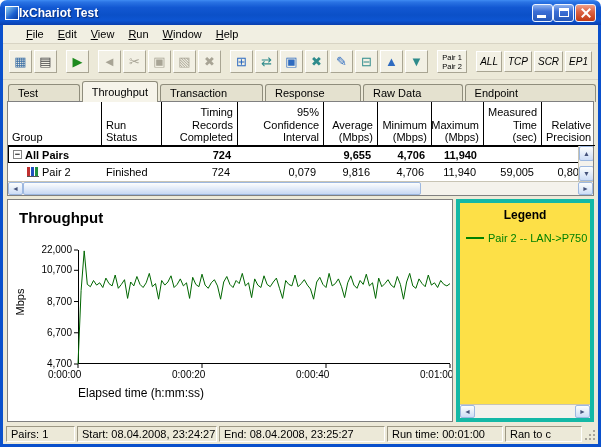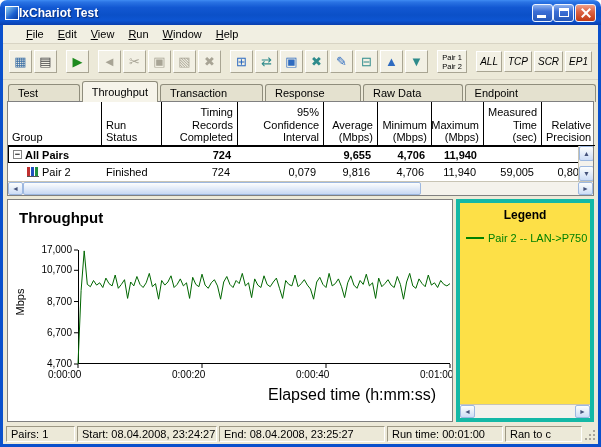--- a/index.html
+++ b/index.html
@@ -71,21 +71,21 @@
   .hscroll { height: 14px; flex: 0 0 14px; display: flex; background: #f4f2ec; border-top: 1px solid #c8c4b4; }
   .hscroll .sbtn { height: 13px; width: 15px; }
   .hthumb { width: 68%; background: linear-gradient(180deg,#fdfefd,#c7d8f4); border: 1px solid #9db8e0; border-radius: 2px; }
   .htrack { flex: 1; }
 
   
   .charts-row { flex: 1; display: flex; gap: 3px; margin: 3px 4px 2px 4px; min-height: 0; }
   .chart-panel { flex: 1; background: #fff; border: 1px solid #808080; position: relative; overflow: hidden; }
   .chart-title { position: absolute; left: 11px; top: 9px; font-size: 15px; font-weight: bold; }
   .ylab { position: absolute; left: -8px; top: 96px; width: 40px; text-align: center; transform: rotate(-90deg); font-size: 11px; }
-  .xlab { position: absolute; left: 56px; top: 186px; width: 372px; text-align: right; font-size: 16px; }
+  .xlab { position: absolute; left: 70px; top: 186px; width: 372px; text-align: left; font-size: 12px; }
   #plot-svg { position: absolute; left: 70px; top: 50px; overflow: visible; }
   .ytick { position: absolute; left: 2px; width: 62px; text-align: right; font-size: 10px; }
   .xtick { position: absolute; top: 169px; width: 60px; text-align: left; font-size: 10px; }
   .tick-layer { position: absolute; inset: 0; pointer-events: none; }
 
   .legend-panel { width: 138px; flex: 0 0 138px; background: #fde047; border: 4px solid #14b8a6; position: relative; overflow: hidden; }
   .legend-title { text-align: center; font-weight: bold; font-size: 12px; margin-top: 5px; }
   .legend-entry { display: flex; align-items: center; gap: 4px; margin: 10px 0 0 6px; }
   .legend-line { width: 18px; height: 2px; background: #008000; }
   .legend-label { font-size: 11px; white-space: nowrap; }
@@ -283,21 +283,21 @@
             <line x1="-4" y1="51.534246575342465" x2="0" y2="51.534246575342465" stroke="#000" stroke-width="1"></line>
             <line x1="-4" y1="82.76712328767124" x2="0" y2="82.76712328767124" stroke="#000" stroke-width="1"></line>
             <line x1="-4" y1="114" x2="0" y2="114" stroke="#000" stroke-width="1"></line>
             <line x1="0" y1="114" x2="0" y2="118" stroke="#000" stroke-width="1"></line>
             <line x1="124" y1="114" x2="124" y2="118" stroke="#000" stroke-width="1"></line>
             <line x1="248" y1="114" x2="248" y2="118" stroke="#000" stroke-width="1"></line>
             <line x1="372" y1="114" x2="372" y2="118" stroke="#000" stroke-width="1"></line>
             <polyline points="0.0,113.9 3.1,40.6 6.2,0.9 9.3,34.4 12.4,36.7 15.5,30.5 18.6,35.1 21.7,32.8 24.8,37.5 27.9,28.1 31.0,33.6 34.1,35.9 37.2,25.0 40.3,38.3 43.4,34.4 46.5,29.7 49.6,48.4 52.7,32.0 55.8,35.9 58.9,26.5 62.0,34.4 65.1,37.5 68.2,32.8 71.3,23.4 74.4,36.7 77.5,33.6 80.6,49.2 83.7,30.5 86.8,35.1 89.9,32.0 93.0,25.8 96.1,37.5 99.2,34.4 102.3,28.9 105.4,35.9 108.5,32.8 111.6,48.4 114.7,27.3 117.8,34.4 120.9,36.7 124.0,24.2 127.1,35.1 130.2,38.3 133.3,32.8 136.4,29.7 139.5,35.9 142.6,49.2 145.7,32.0 148.8,26.5 151.9,34.4 155.0,37.5 158.1,30.5 161.2,33.6 164.3,23.4 167.4,35.9 170.5,32.8 173.6,47.6 176.7,28.9 179.8,35.1 182.9,37.5 186.0,25.8 189.1,34.4 192.2,36.7 195.3,32.0 198.4,28.1 201.5,38.3 204.6,48.4 207.7,30.5 210.8,34.4 213.9,35.9 217.0,25.0 220.1,36.7 223.2,33.6 226.3,29.7 229.4,35.1 232.5,39.0 235.6,49.2 238.7,32.0 241.8,27.3 244.9,34.4 248.0,37.5 251.1,23.4 254.2,35.9 257.3,33.6 260.4,28.9 263.5,36.7 266.6,47.6 269.7,32.8 272.8,25.8 275.9,35.1 279.0,38.3 282.1,30.5 285.2,34.4 288.3,24.2 291.4,35.9 294.5,32.8 297.6,48.4 300.7,28.1 303.8,36.7 306.9,33.6 310.0,29.7 313.1,35.1 316.2,37.5 319.3,26.5 322.4,34.4 325.5,49.2 328.6,32.0 331.7,23.4 334.8,35.9 337.9,38.3 341.0,28.9 344.1,33.6 347.2,36.7 350.3,25.0 353.4,35.1 356.5,32.8 359.6,37.5 362.7,30.5 365.8,34.4 368.9,35.9 372.0,33.6" fill="none" stroke="#006600" stroke-width="1"></polyline>
           </svg>
         <div class="tick-layer" id="ytick-layer">
-            <div class="ytick" style="top: 44px;">17,000</div>
+            <div class="ytick" style="top: 44px;">22,000</div>
             <div class="ytick" style="top: 64.3014px;">10,700</div>
             <div class="ytick" style="top: 95.5342px;">8,700</div>
             <div class="ytick" style="top: 126.767px;">6,700</div>
             <div class="ytick" style="top: 158px;">4,700</div>
           </div>
         <div class="tick-layer" id="xtick-layer">
             <div class="xtick" style="left: 40px;">0:00:00</div>
             <div class="xtick" style="left: 164px;">0:00:20</div>
             <div class="xtick" style="left: 288px;">0:00:40</div>
             <div class="xtick" style="left: 412px;">0:01:00</div>

